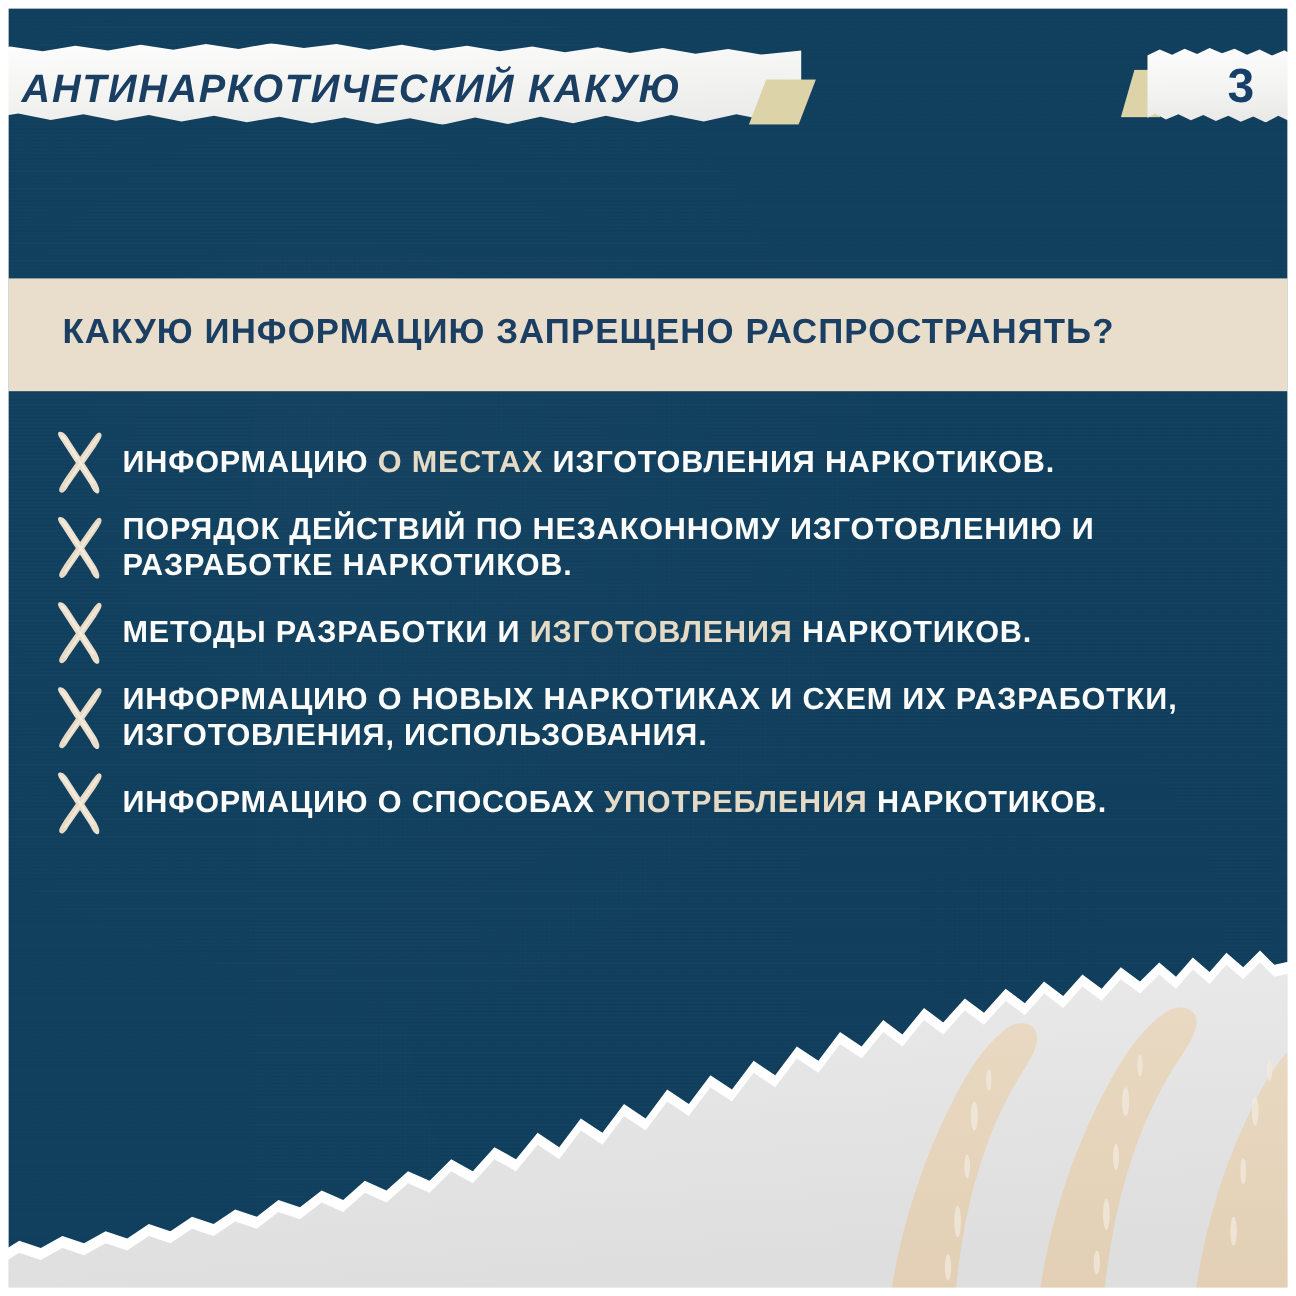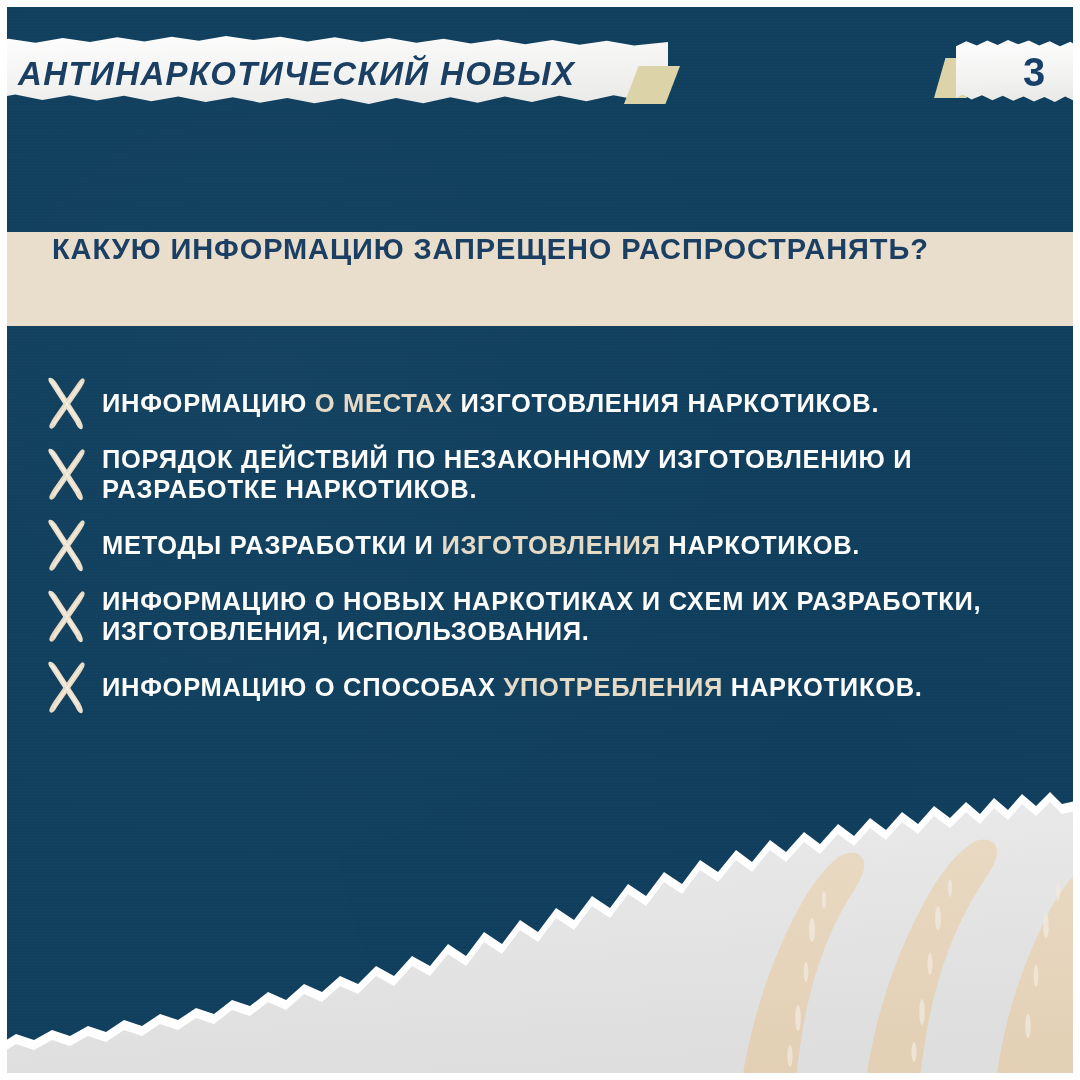--- a/index.html
+++ b/index.html
@@ -126,35 +126,35 @@
     position: absolute;
     left: 7px;
     top: 232px;
     width: 1066px;
     height: 94px;
     background: #e9ddcc;
   }
   .question-text {
     position: absolute;
     left: 52px;
-    top: 231px;
+    top: 259px;
     width: 900px;
     font-size: 29px;
     line-height: 37px;
     font-weight: 700;
     letter-spacing: 0.9px;
     color: #1b3f63;
     text-transform: uppercase;
   }
 
   
   .list {
     position: absolute;
     left: 44px;
-    top: 388px;
+    top: 370px;
     width: 960px;
   }
   .list-item {
     position: relative;
     padding-left: 58px;
     margin-bottom: 26px;
   }
   .x-mark {
     position: absolute;
     left: 0;
@@ -203,21 +203,21 @@
 <body>
 
 <div id="slide">
 
   <div class="navy-field">
     <div class="navy-noise"></div>
   </div>
 
   <div class="banner-strip"></div>
   <div class="tan-para a"></div>
-  <div class="banner-title">АНТИНАРКОТИЧЕСКИЙ НОВЫХ</div>
+  <div class="banner-title">АНТИНАРКОТИЧЕСКИЙ КАКУЮ</div>
 
   <div class="tan-para b"></div>
   <div class="page-strip"></div>
   <div class="page-number">3</div>
 
   <div class="question-band"></div>
   <div class="question-text">КАКУЮ ИНФОРМАЦИЮ ЗАПРЕЩЕНО РАСПРОСТРАНЯТЬ?</div>
 
   <div class="list" id="list-root">
       <div class="list-item">

